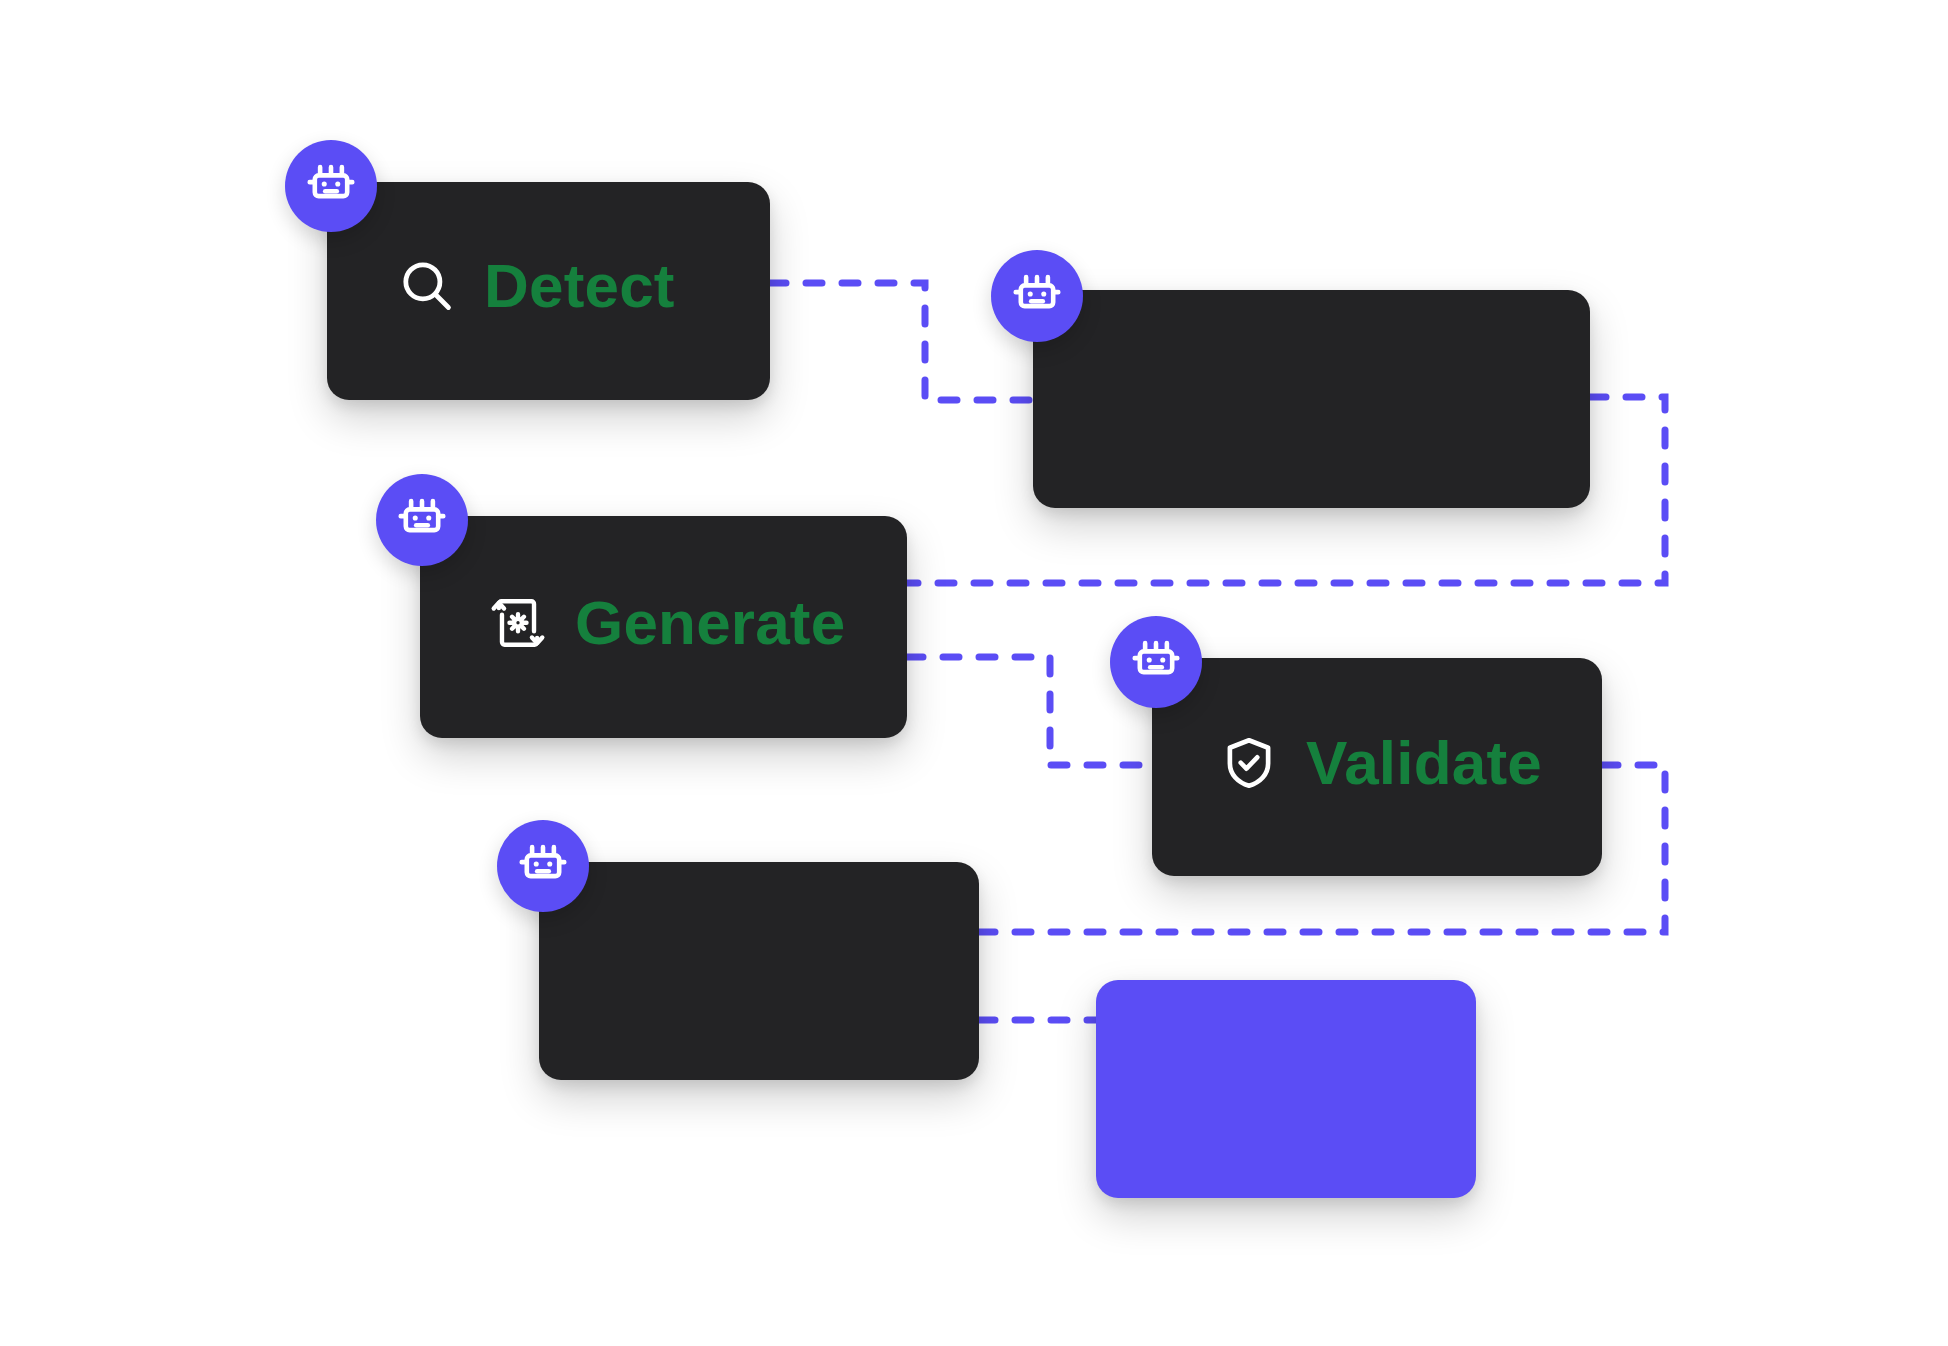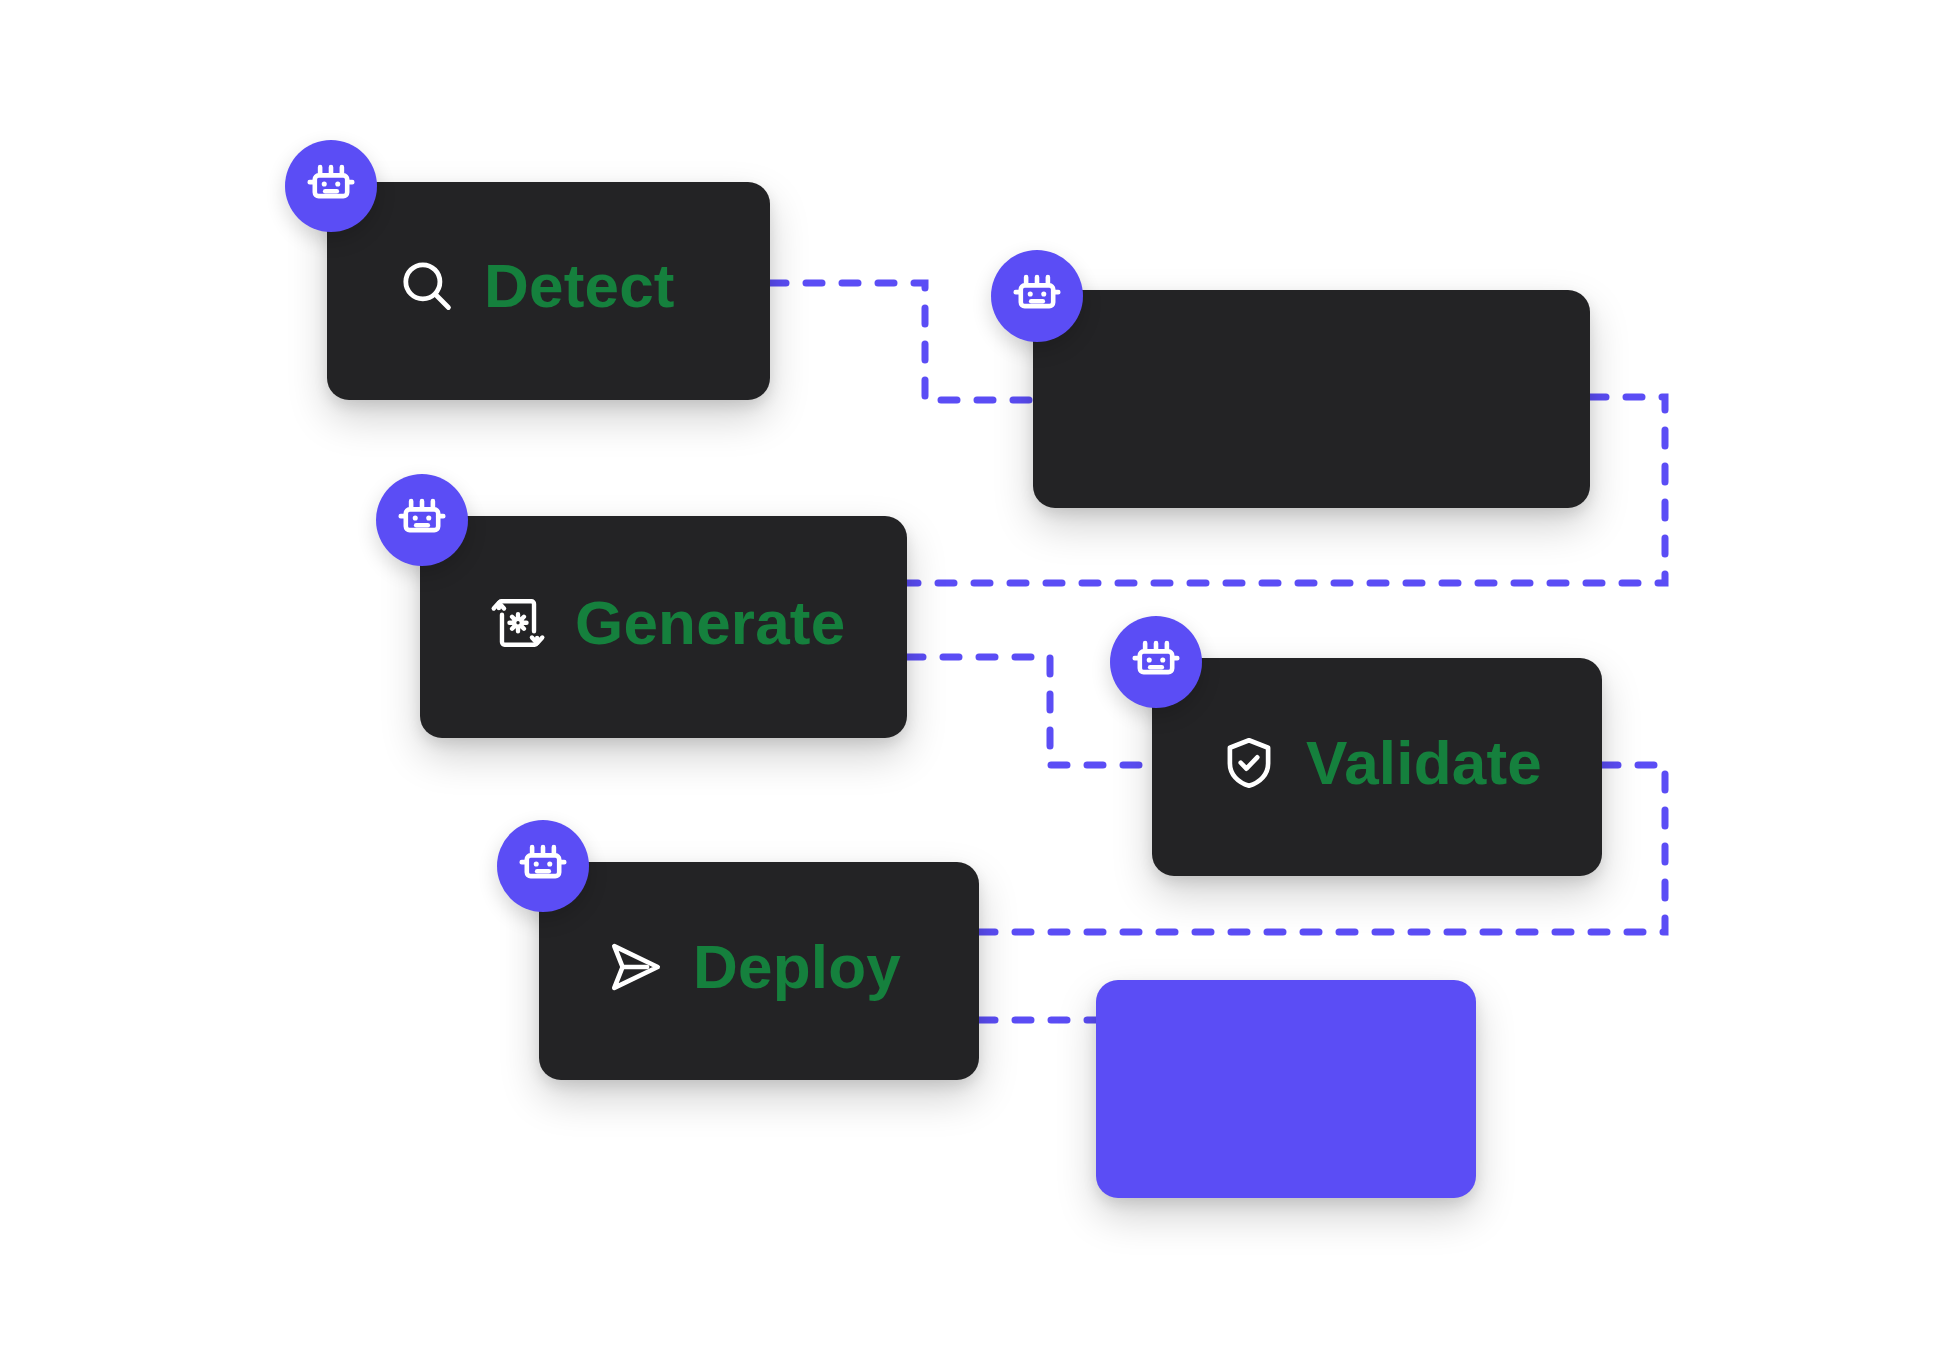--- a/index.html
+++ b/index.html
@@ -167,25 +167,16 @@
   <div class="bot-badge" style="left:497px; top:820px;">
     <svg viewBox="0 0 24 24" fill="none" stroke="#ffffff" stroke-width="1.9" stroke-linecap="round" stroke-linejoin="round">
       <path d="M7.5 7.2V4.2M12 7.2V4.2M16.5 7.2V4.2"></path>
       <rect x="5.3" y="7.6" width="13.4" height="8.6" rx="1.6"></rect>
       <path d="M5.3 10.4H3.2M18.7 10.4h2.1"></path>
       <circle cx="9.2" cy="11.2" r="1.05" fill="#ffffff" stroke="none"></circle>
       <circle cx="14.8" cy="11.2" r="1.05" fill="#ffffff" stroke="none"></circle>
       <path d="M9.6 14.2h4.8"></path>
     </svg>
   </div>
-  <div class="card-row" style="left:605px; top:936px;">
-    <span class="card-icon">
-      <svg viewBox="0 0 24 24" fill="none" stroke="#ffffff" stroke-width="1.8" stroke-linecap="round" stroke-linejoin="round">
-        <path d="M3.6 3.9 20.4 12 3.6 20.1l3.2-8.1z"></path>
-        <path d="M6.8 12h9.5"></path>
-      </svg>
-    </span>
-    <span class="card-label">Deploy</span>
-  </div>
 
   <div class="card card-accent" style="left:1096px; top:980px; width:380px; height:218px;"></div>
 
 </div>
 
 </body></html>

